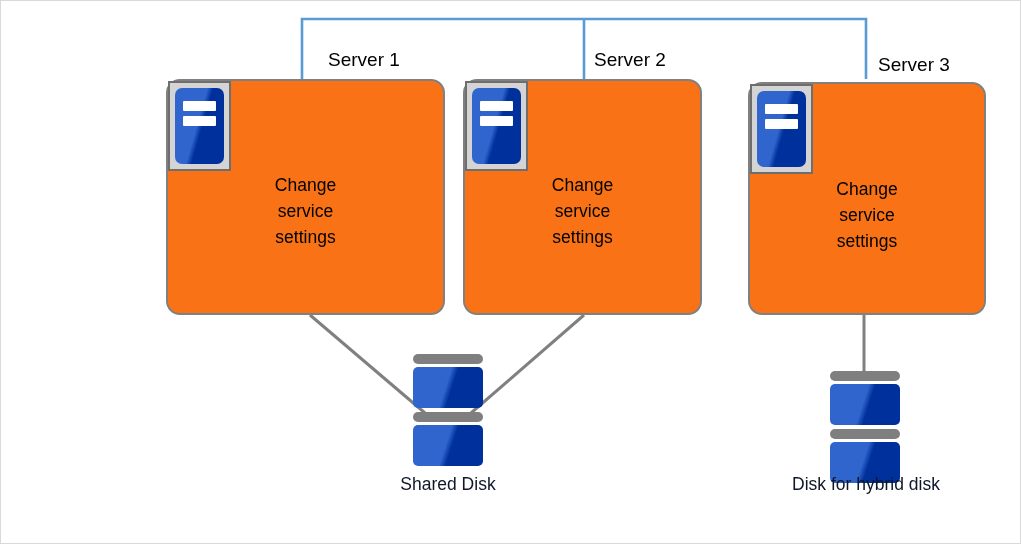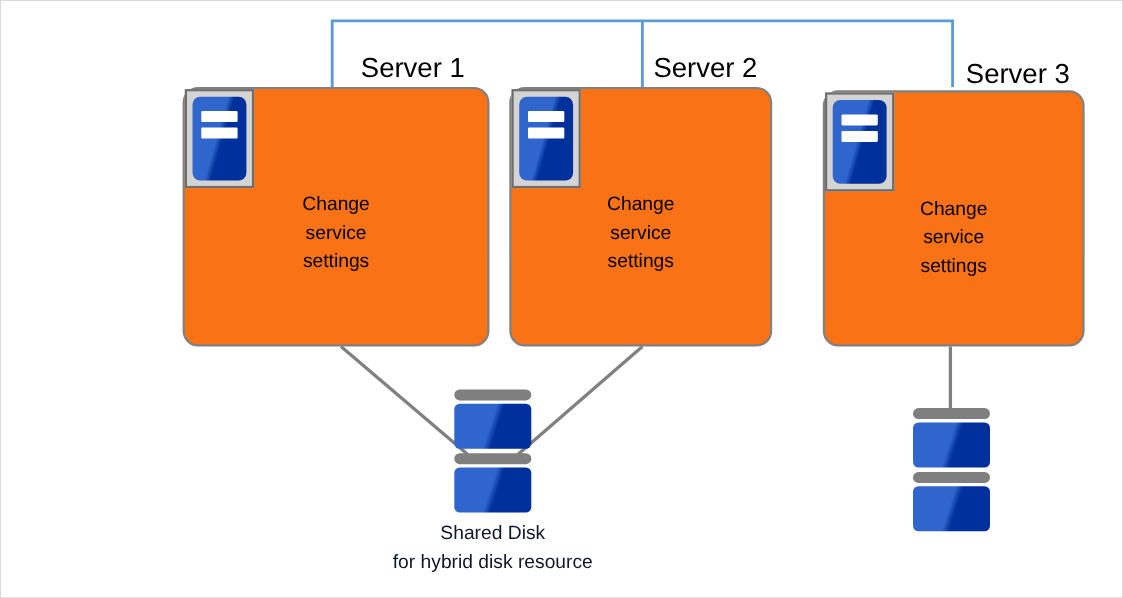--- a/index.html
+++ b/index.html
@@ -23,21 +23,21 @@
     position: absolute;
     left: 0;
     top: 0;
     width: 1021px;
     height: 544px;
   }
 
   
   .server-label {
     position: absolute;
-    font-size: 25px;
+    font-size: 19px;
     color: #000000;
     white-space: nowrap;
     line-height: 1;
   }
 
   
   .server-box {
     position: absolute;
     border: 2.5px solid #808080;
     border-radius: 14px;
@@ -191,29 +191,29 @@
     <div class="disk-gap-a"></div>
     <div class="disk-block"></div>
     <div class="disk-gap-b"></div>
     <div class="disk-bar"></div>
     <div class="disk-gap-a"></div>
     <div class="disk-block"></div>
   </div>
 
   <div class="disk-caption" style="left:297px; top:470px; width:300px;">
     <div>Shared Disk</div>
-    <div>for hybrid disk resource</div>
   </div>
 
   <div class="disk" style="left:829px; top:370px; width:70px;">
     <div class="disk-bar"></div>
     <div class="disk-gap-a"></div>
     <div class="disk-block"></div>
     <div class="disk-gap-b"></div>
     <div class="disk-bar"></div>
     <div class="disk-gap-a"></div>
     <div class="disk-block"></div>
   </div>
 
   <div class="disk-caption" style="left:730px; top:470px; width:270px;">
+    <div>Disk for hybrid disk</div>
   </div>
 
 </div>
 
 </body></html>

